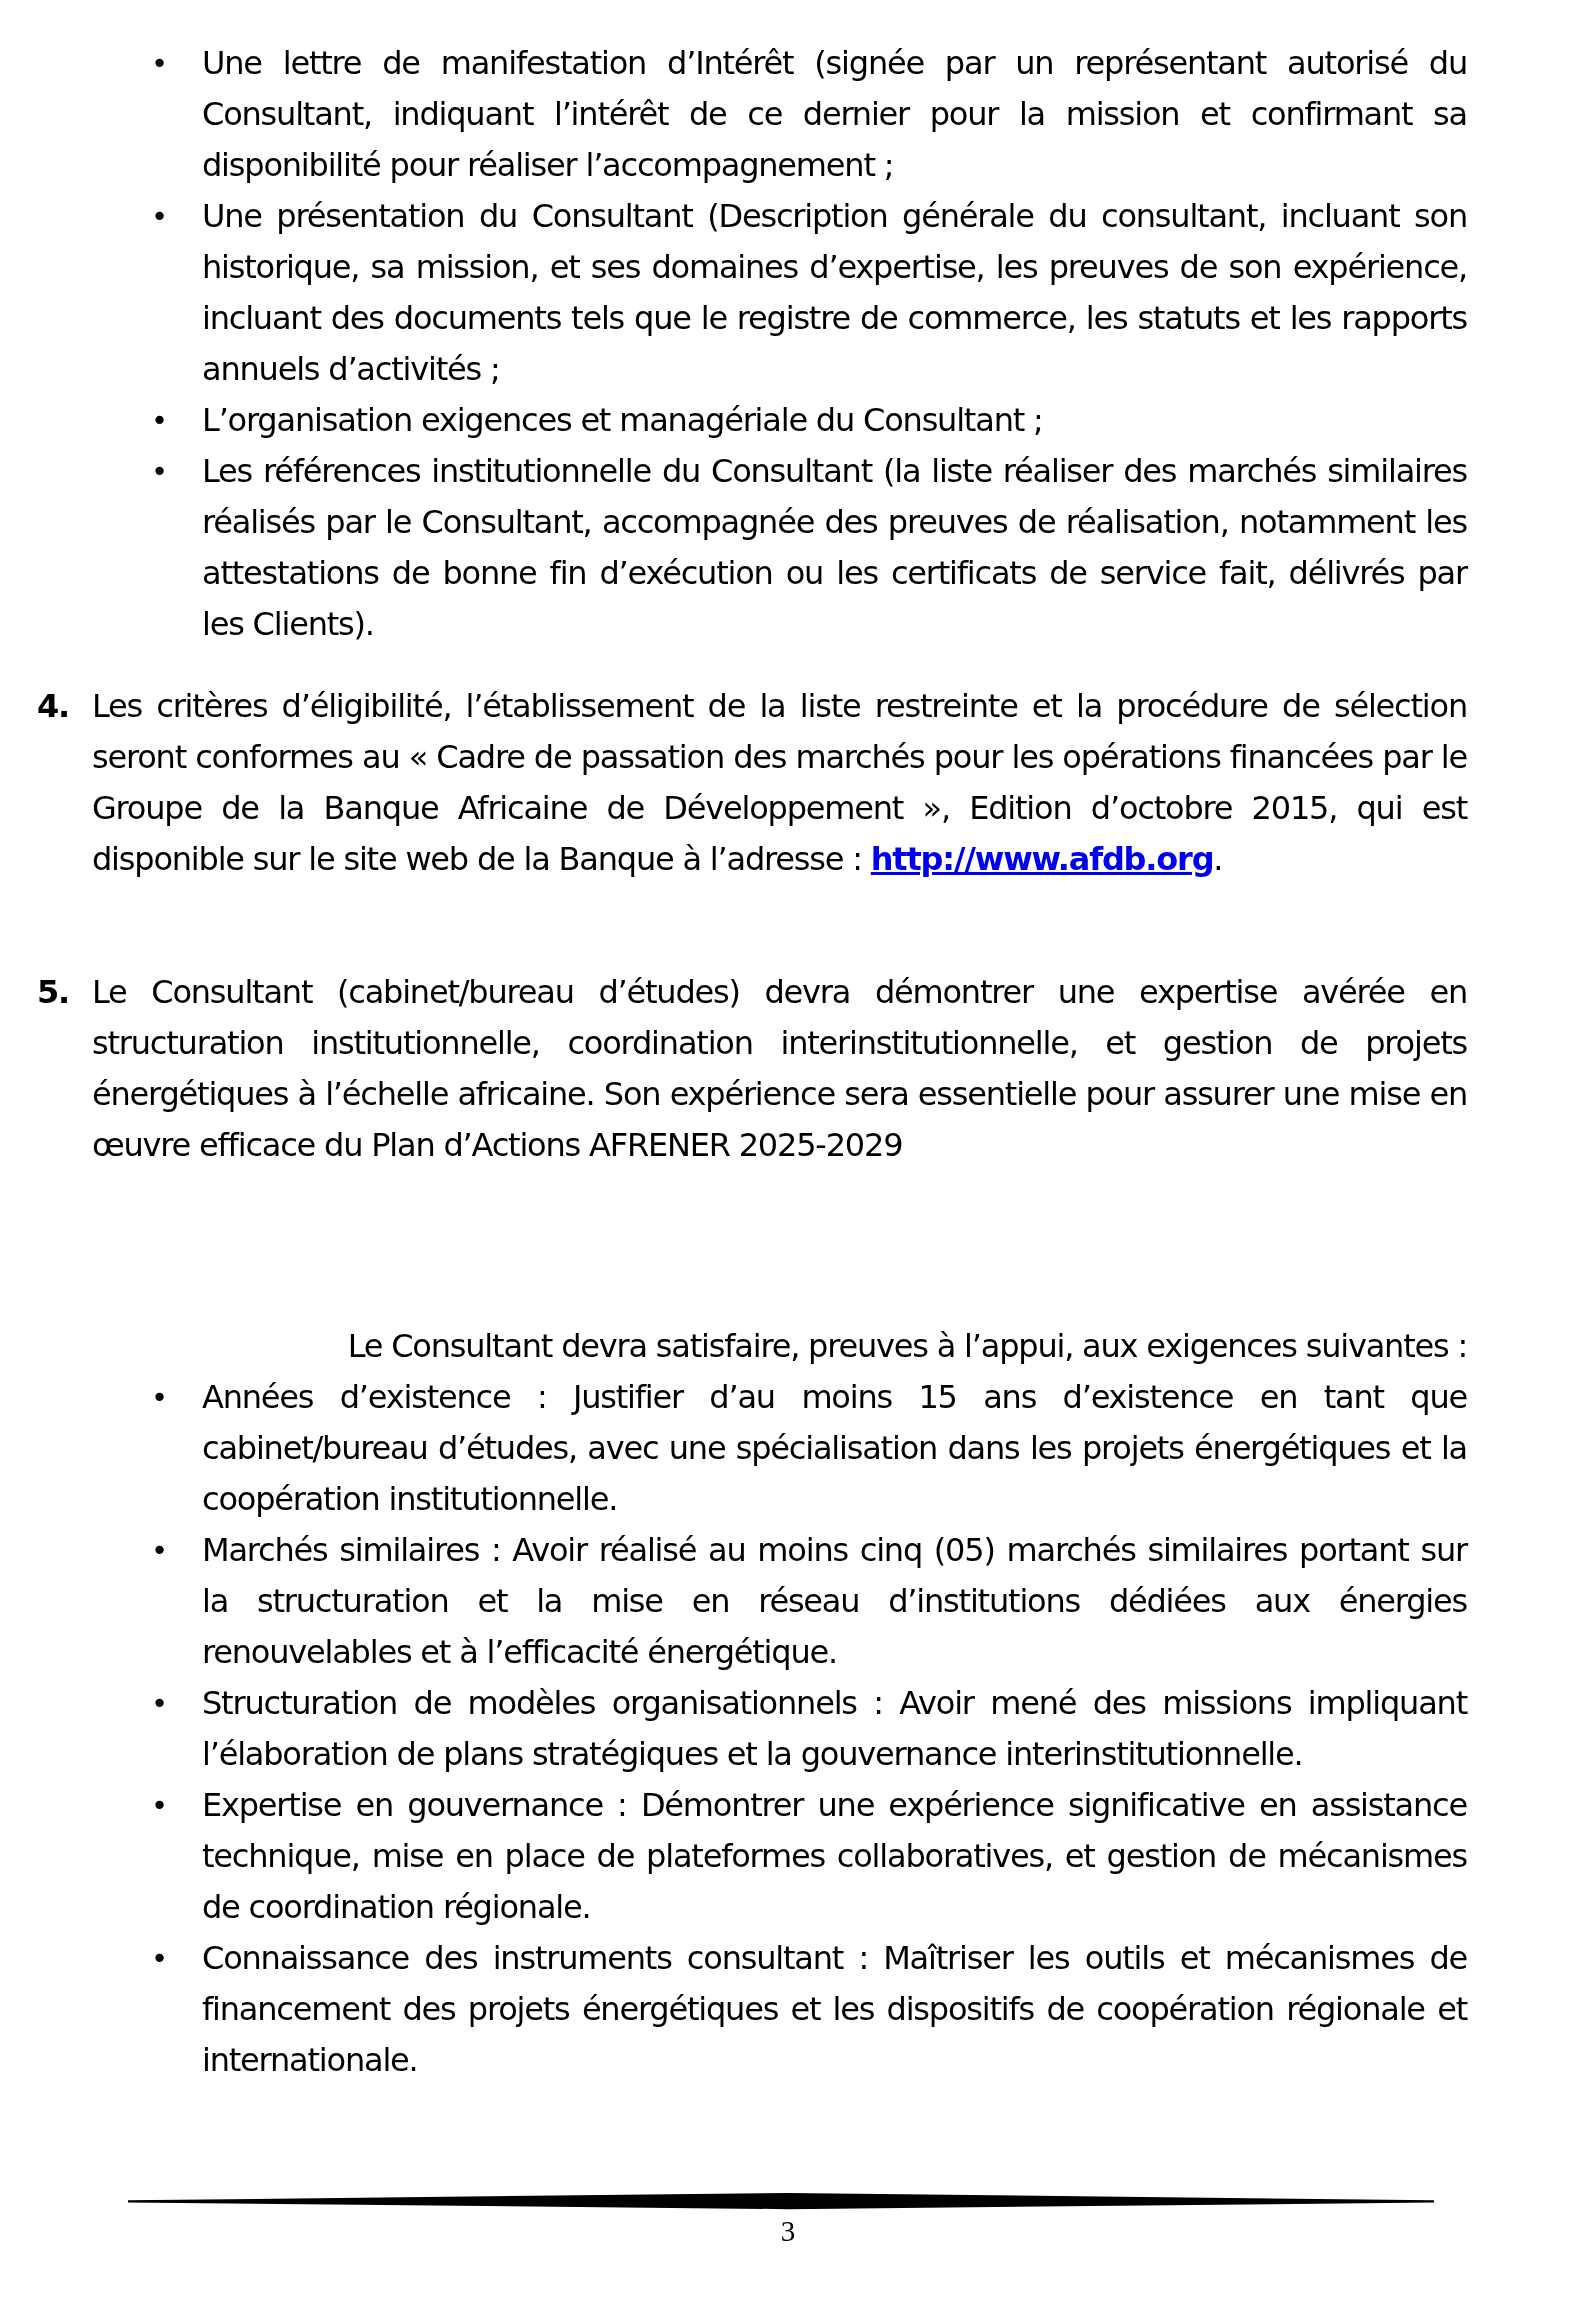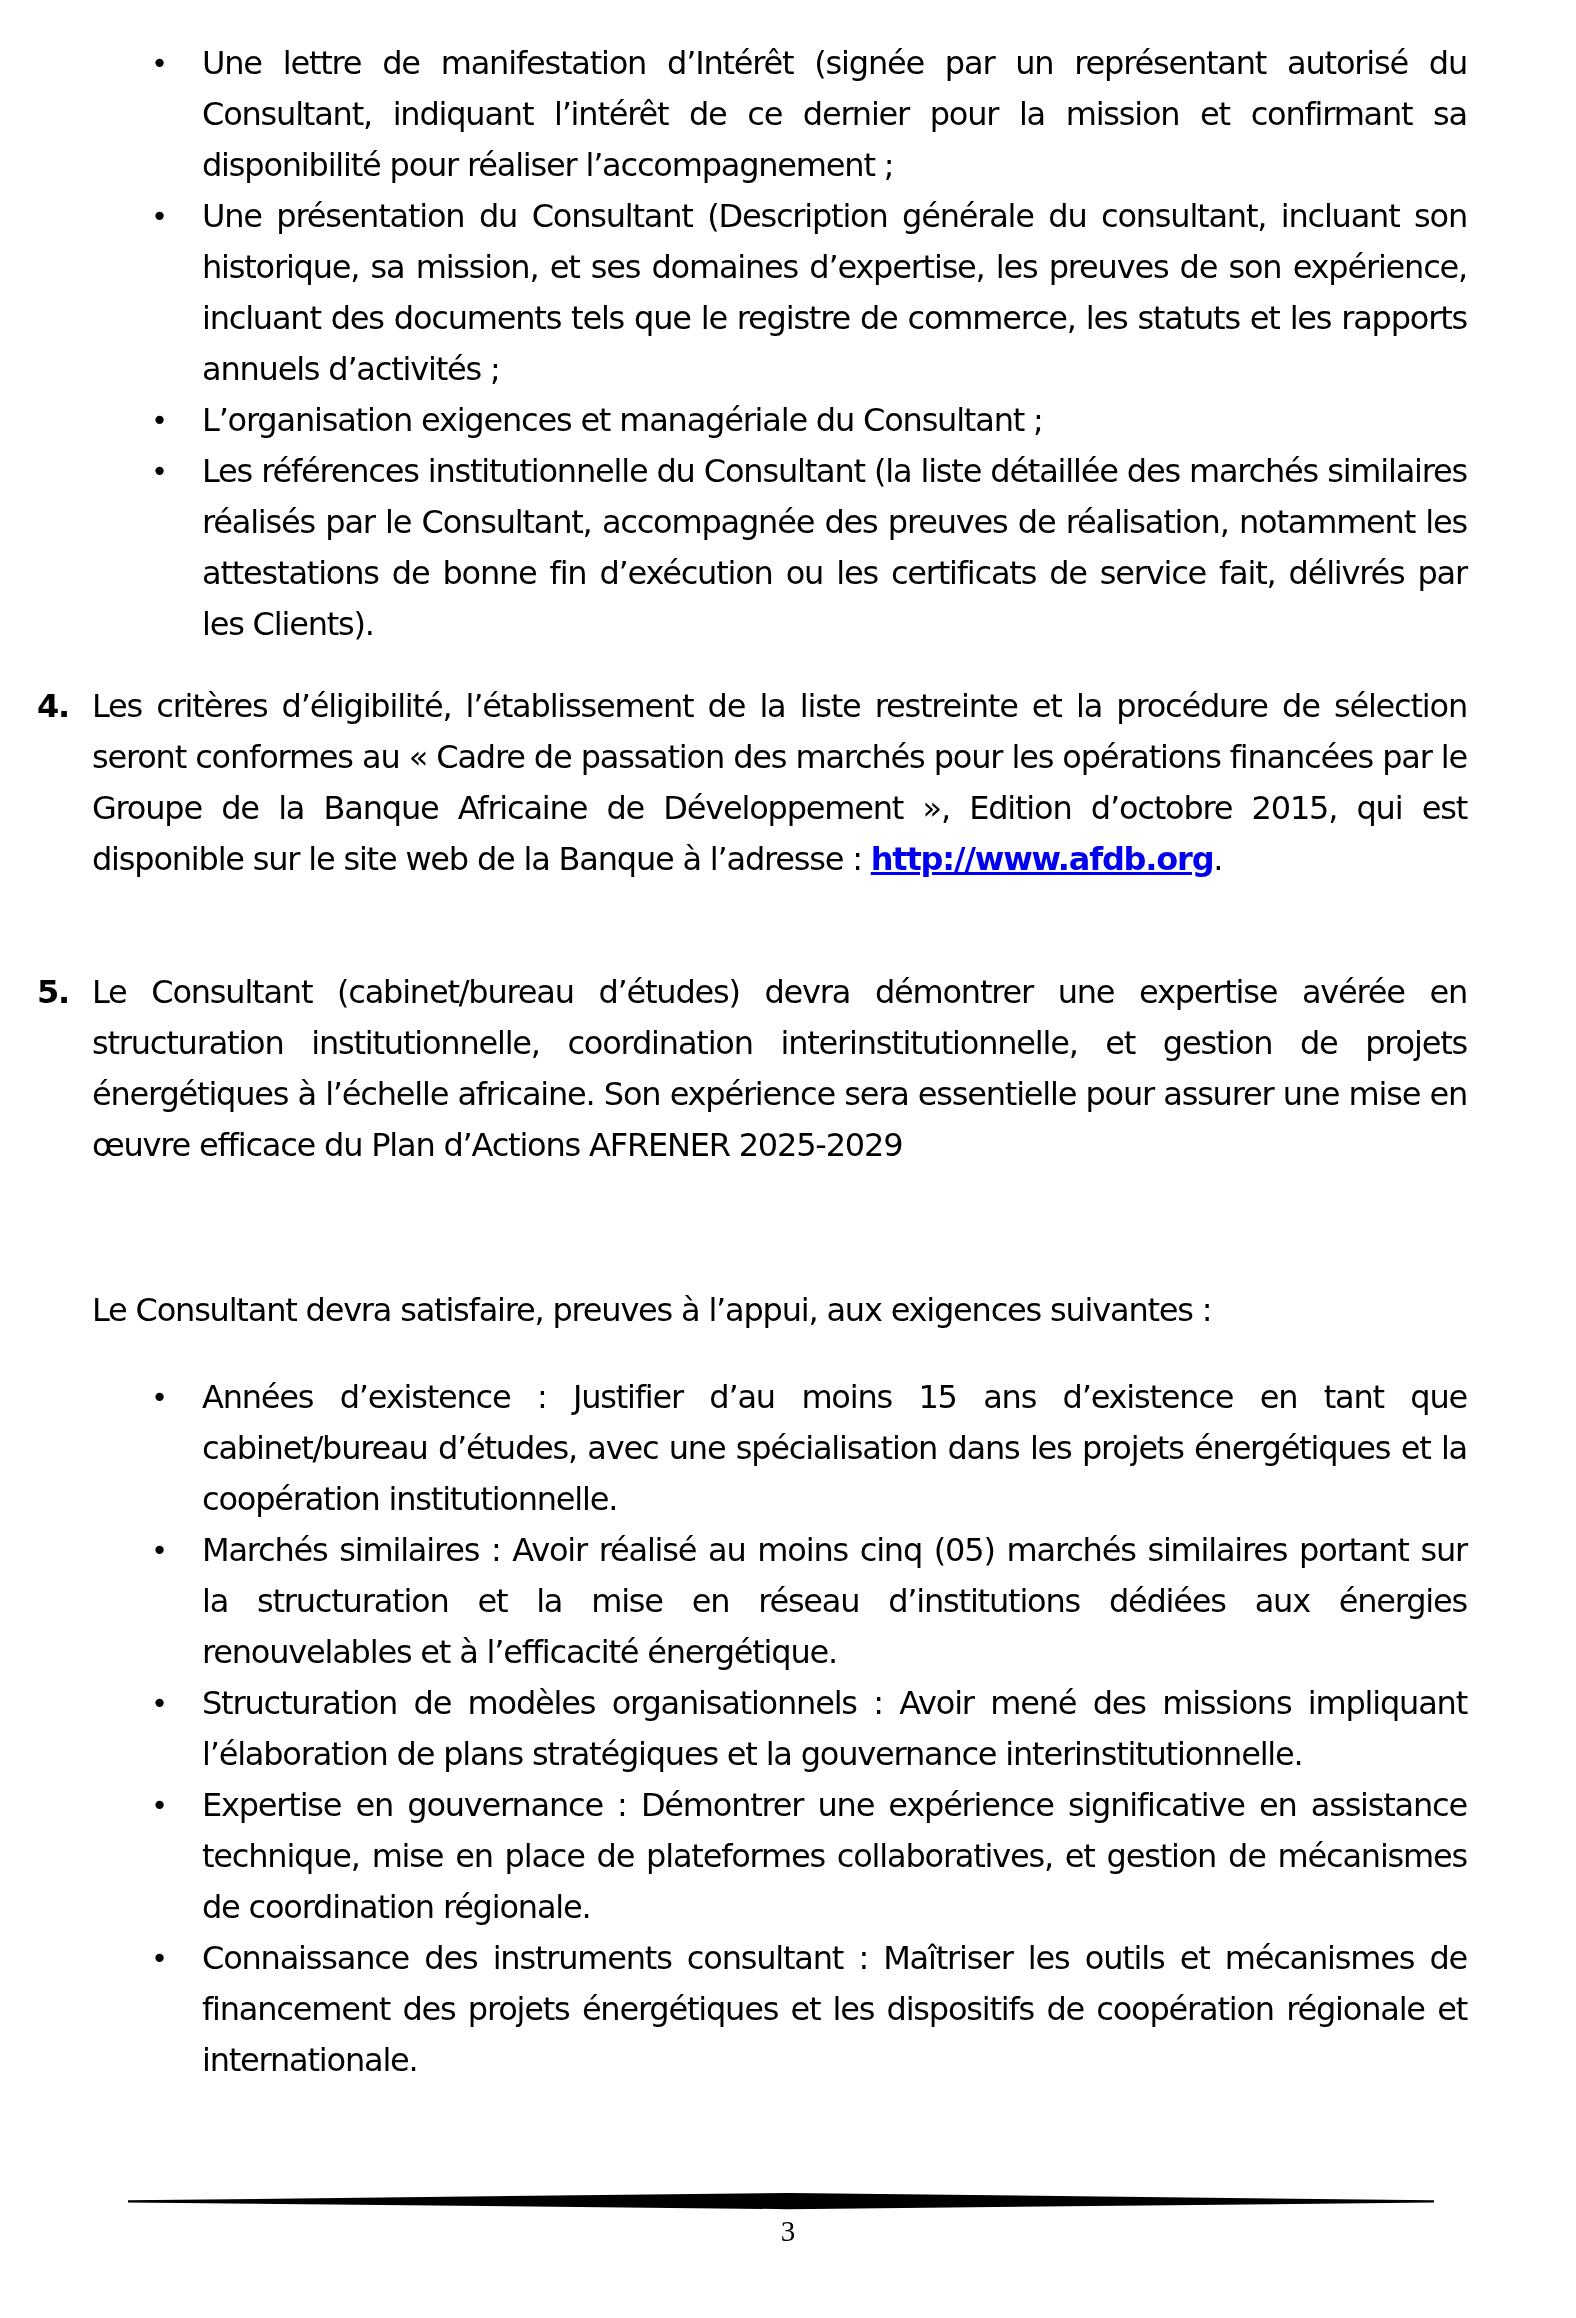--- a/index.html
+++ b/index.html
@@ -9,21 +9,21 @@
   .txt { font-size: 32px; line-height: 51px; letter-spacing: -1.2px; text-align: justify; }
   .txt b { font-weight: normal; }
   ul.blist { list-style: none; margin: 0; padding: 0; position: absolute; left: 202px; width: 1265px; }
   ul.blist li { position: relative; }
   ul.blist li .bullet { position: absolute; left: -51px; top: 0; font-size: 29px; }
   .para { position: absolute; left: 92px; width: 1375px; }
   .para .num { position: absolute; left: -55px; top: 0; font-weight: bold; }
   a.link { color: #0000ee; text-decoration: underline; font-weight: bold; }
   .heading { position: absolute; left: 147px; top: 1203px; font-weight: bold; }
   .heading .letter { margin-right: 16px; }
-  .intro { position: absolute; left: 92px; top: 1285px; width: 1375px; text-align: left; }
+  .intro { position: absolute; left: 92px; top: 1321px; width: 1375px; text-align: right; }
   .divider { position: absolute; left: 128px; top: 2193px; width: 1306px; height: 17.6px; }
   .pagenum { position: absolute; left: 0; width: 1576px; top: 2215px; text-align: center;
              font-family: "Liberation Serif", serif; font-size: 29px; }
 </style>
 </head>
 <body>
 
 <div class="page">
 
   <ul class="blist txt" style="top:38px;">
@@ -34,21 +34,21 @@
     <li>
       <span class="bullet">•</span>
       <b>Une présentation du Consultant</b><span> (Description générale du consultant, incluant son historique, sa mission, et ses domaines d’expertise, les preuves de son expérience, incluant des documents tels que le registre de commerce, les statuts et les rapports annuels d’activités ;</span>
     </li>
     <li>
       <span class="bullet">•</span>
       <b>L’organisation exigences et managériale du Consultant ;</b><span></span>
     </li>
     <li>
       <span class="bullet">•</span>
-      <b>Les références institutionnelle du Consultant</b><span> (la liste détaillée des marchés similaires réalisés par le Consultant, accompagnée des preuves de réalisation, notamment les attestations de bonne fin d’exécution ou les certificats de service fait, délivrés par les Clients).</span>
+      <b>Les références institutionnelle du Consultant</b><span> (la liste réaliser des marchés similaires réalisés par le Consultant, accompagnée des preuves de réalisation, notamment les attestations de bonne fin d’exécution ou les certificats de service fait, délivrés par les Clients).</span>
     </li>
   </ul>
 
   <div class="para txt" style="top:681px;">
     <span class="num">4.</span>
     <span>Les critères d’éligibilité, l’établissement de la liste restreinte et la procédure de sélection seront conformes au </span><b>« Cadre de passation des marchés pour les opérations financées par le Groupe de la Banque Africaine de Développement »</b><span>, Edition d’octobre 2015, qui est disponible sur le site web de la Banque à l’adresse : </span><a class="link" href="#">http://www.afdb.org</a><span>.</span>
   </div>
 
   <div class="para txt" style="top:967px;">
     <span class="num">5.</span>

